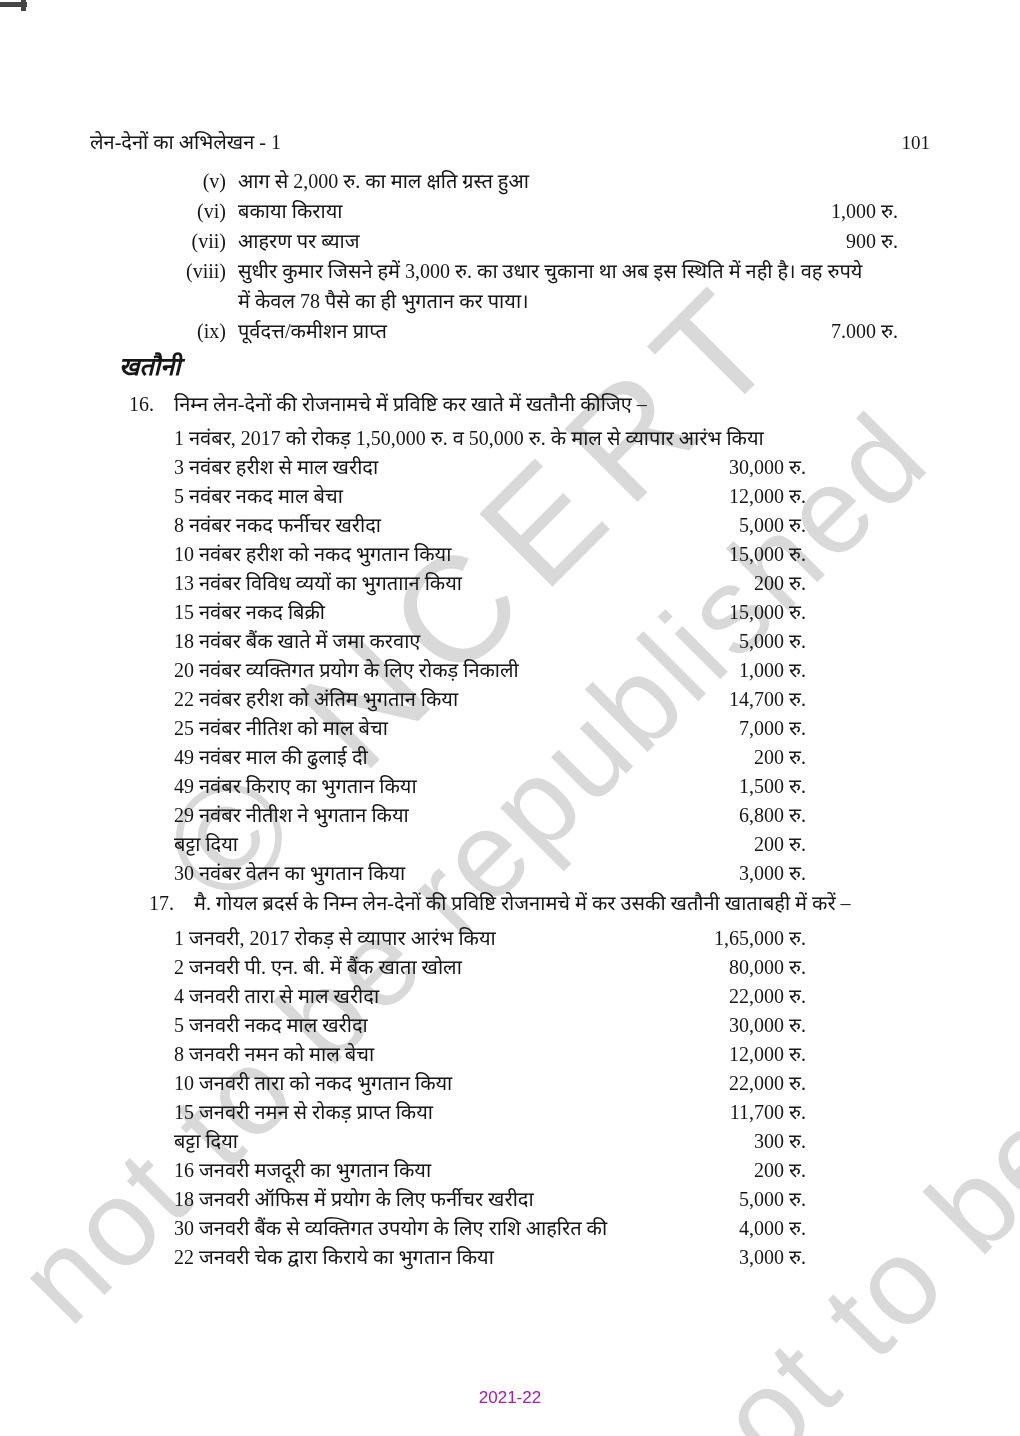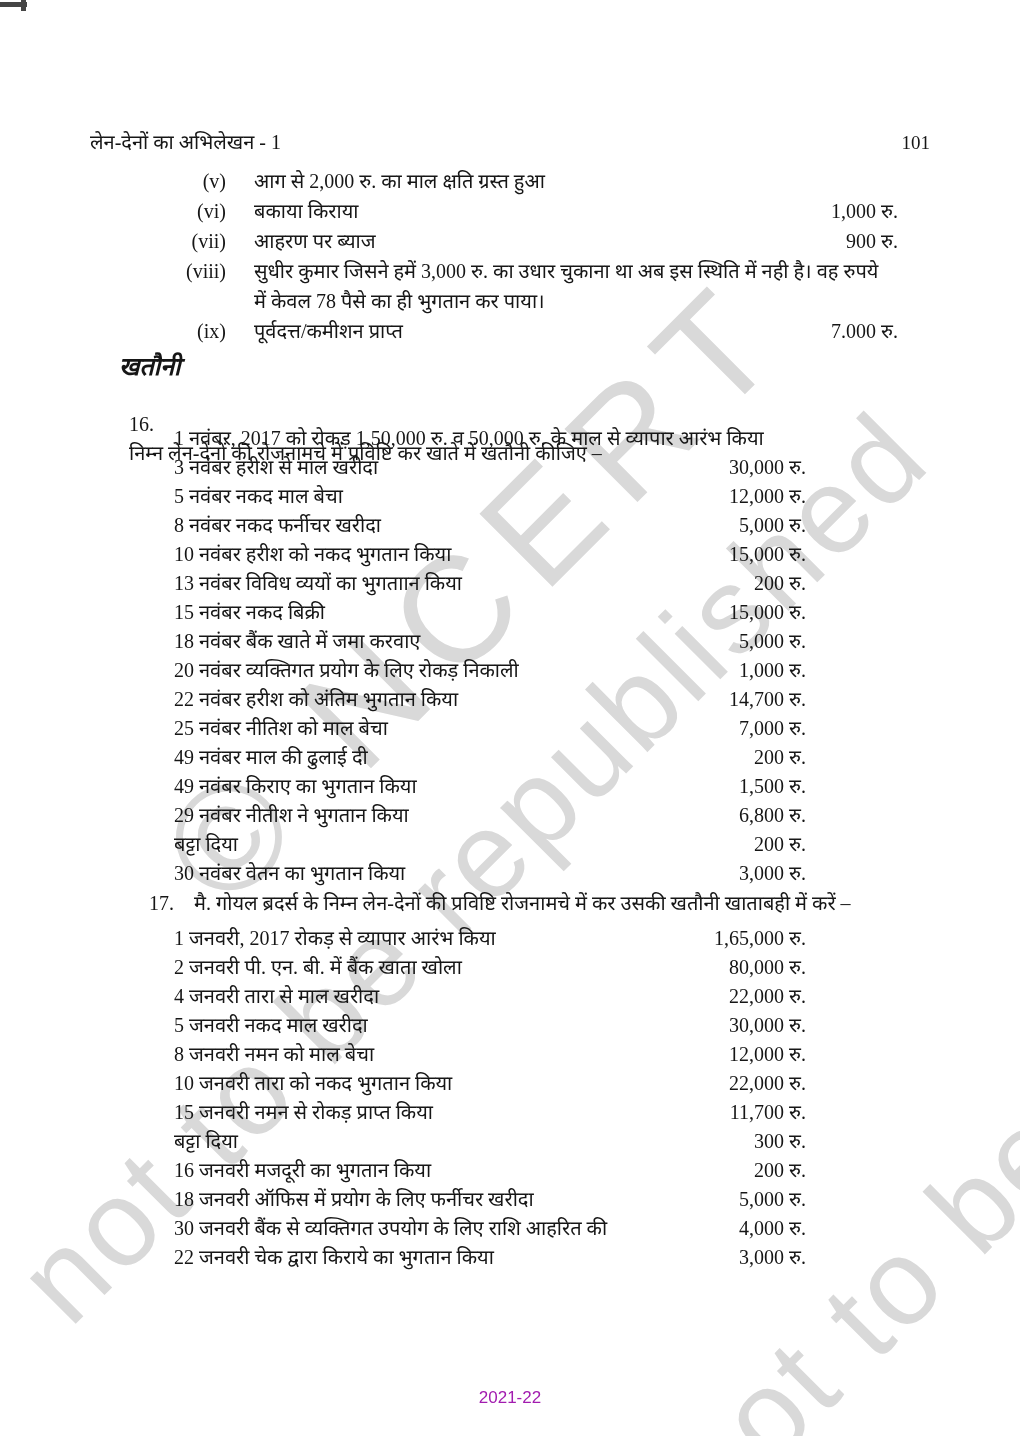--- a/index.html
+++ b/index.html
@@ -24,27 +24,27 @@
   .wm3{left:690px;top:1420px;font-size:122px;letter-spacing:4px;}
   
   .content{position:absolute;inset:0;z-index:1;}
   .header{position:absolute;left:90px;top:128px;width:840px;display:flex;justify-content:space-between;align-items:baseline;}
   .header .title{font-size:20px;}
   .header .pagenum{font-size:19px;}
   
   .top-list{position:absolute;left:130px;top:166px;width:768px;}
   .trow{display:flex;align-items:flex-start;line-height:30px;font-size:20px;}
   .tnum{flex:none;width:96px;text-align:right;padding-right:12px;box-sizing:content-box;}
-  .ttext{flex:1;white-space:pre-line;margin-left:16px;}
+  .ttext{flex:1;white-space:pre-line;}
   .tamt{flex:none;text-align:right;white-space:nowrap;}
   
   .sec-head{position:absolute;left:119px;top:352px;font-size:25px;font-weight:bold;font-style:italic;line-height:30px;}
   
   .qintro{position:absolute;left:129px;width:786px;display:flex;line-height:29px;font-size:20px;}
-  .qintro.q16{top:410px;flex-direction:column;}
+  .qintro.q16{top:390px;}
   .qintro.q17{top:889px;margin-left:20px;}
   .qnum{flex:none;width:45px;}
   .qtext{flex:1;}
   
   .entries{position:absolute;left:174px;width:632px;}
   .entries.e16{top:424px;}
   .entries.e17{top:924px;}
   .erow{display:flex;line-height:29px;font-size:20px;}
   .etext{flex:1;}
   .eamt{flex:none;text-align:right;white-space:nowrap;}

